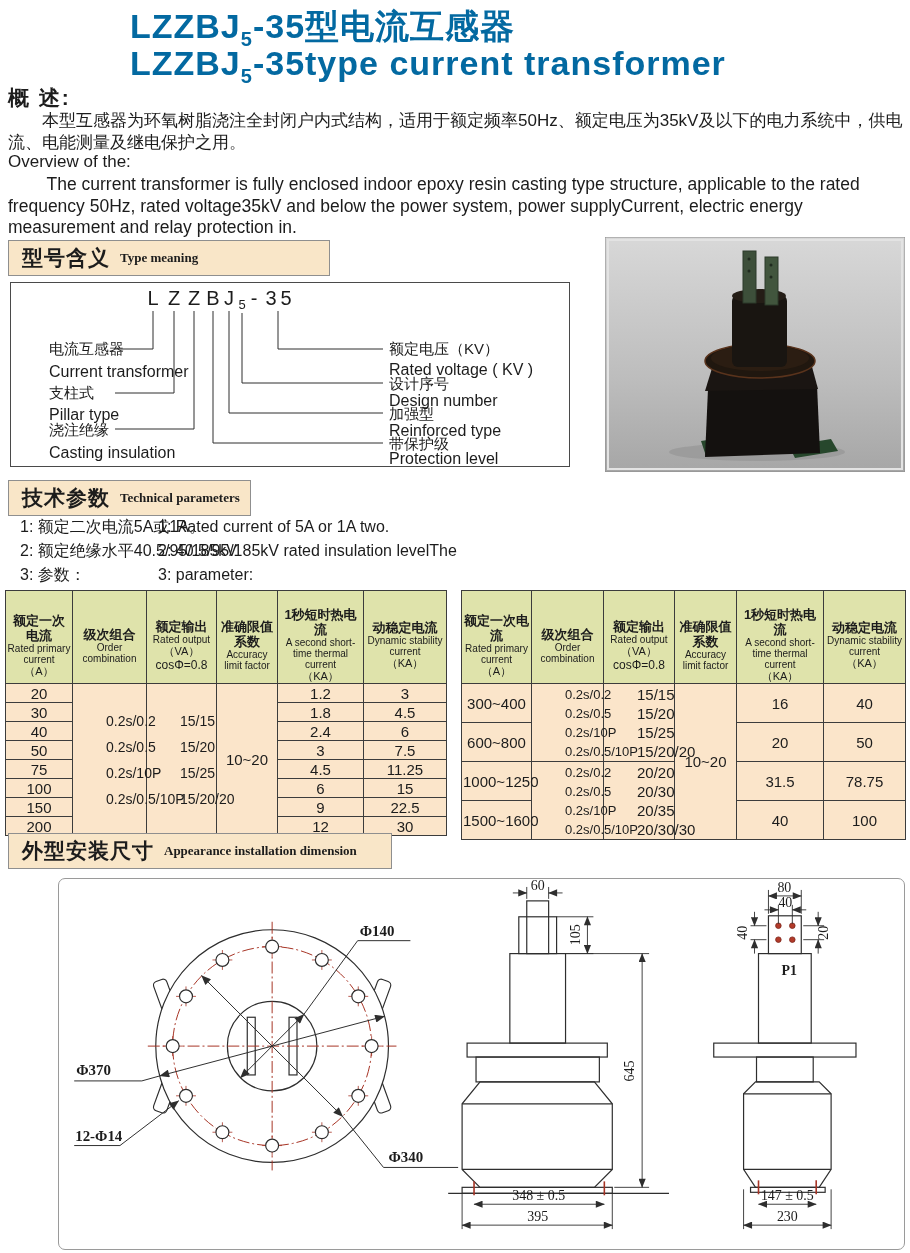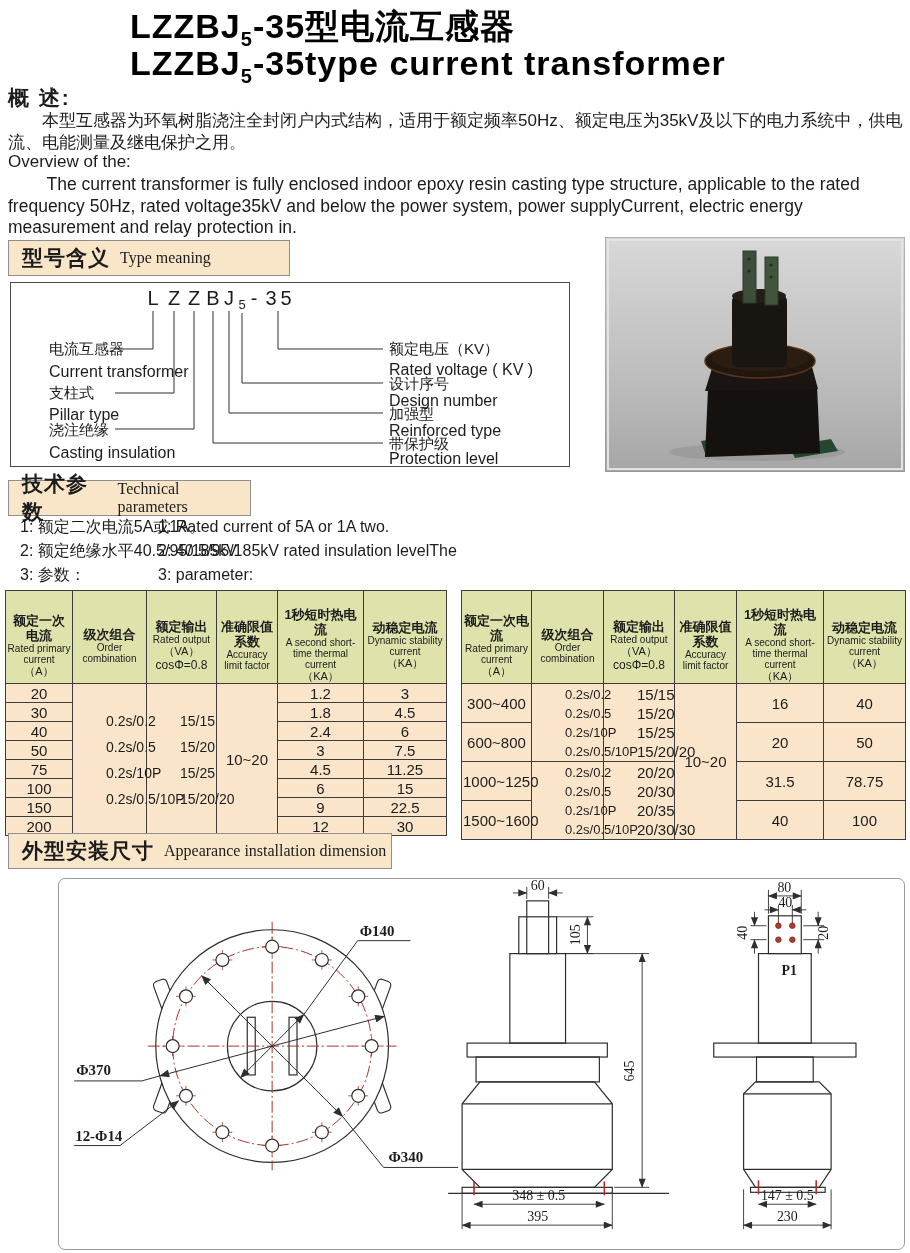--- a/index.html
+++ b/index.html
@@ -1,31 +1,31 @@
 <!DOCTYPE html>
 <html><head>
 <meta charset="utf-8">
 <style>
   * { margin:0; padding:0; box-sizing:border-box; }
   body { background:#fff; font-family:"Liberation Sans", sans-serif; color:#1c1c1c; }
   #page { position:relative; width:910px; height:1253px; background:#fff; overflow:hidden; }
 
-  .title-line { position:absolute; left:130px; font-weight:bold; color:#000000;
+  .title-line { position:absolute; left:130px; font-weight:bold; color:#0369a1;
                 font-size:34px; letter-spacing:1px; font-family:"Liberation Sans", sans-serif; }
   .title-line sub { font-size:20px; }
 
   .ov-head { position:absolute; left:8px; top:84px; font-size:21px; font-weight:bold; letter-spacing:2px; }
   .ov-zh   { position:absolute; left:8px; top:110px; width:896px; font-size:17px; line-height:22px; text-indent:2em; }
   .ov-en-h { position:absolute; left:8px; top:152px; font-size:17px; }
   .ov-en   { position:absolute; left:8px; top:174px; width:898px; font-size:17.5px; line-height:21.5px; text-indent:2.2em; }
 
   .sec-box { position:absolute; height:36px; background:#f9e6c8; border:1px solid #8f8f8f;
              display:flex; align-items:center; padding-left:13px; gap:10px; }
   .sec-zh { font-family:"Liberation Serif", serif; font-weight:bold; font-size:21px; letter-spacing:1px; }
-  .sec-en { font-family:"Liberation Serif", serif; font-weight:normal; font-size:16px; }
+  .sec-en { font-family:"Liberation Serif", serif; font-weight:bold; font-size:13px; }
 
   .diagram-box { position:absolute; left:10px; top:282px; width:560px; height:185px; border:1px solid #4a4a4a; }
   .photo-box { position:absolute; left:605px; top:237px; width:300px; height:235px; }
 
   .notes span { display:block; margin-bottom:8px; font-size:16px; line-height:16px; }
   .notes { position:absolute; top:519px; }
   #notes-zh { left:20px; } #notes-en { left:158px; }
 
   table.spec { position:absolute; top:590px; border-collapse:collapse; table-layout:fixed; }
   table.spec th, table.spec td { border:1px solid #3c3c3c; text-align:center; vertical-align:middle; padding:0 1px; }
@@ -54,21 +54,21 @@
 <div id="page">
 
   <div class="title-line" style="top:4px;"><span>LZZBJ</span><sub>5</sub><span>-35型电流互感器</span></div>
   <div class="title-line" style="top:44px;"><span>LZZBJ</span><sub>5</sub><span>-35type current transformer</span></div>
 
   <div class="ov-head">概 述:</div>
   <div class="ov-zh">本型互感器为环氧树脂浇注全封闭户内式结构，适用于额定频率50Hz、额定电压为35kV及以下的电力系统中，供电流、电能测量及继电保护之用。</div>
   <div class="ov-en-h">Overview of the:</div>
   <div class="ov-en">The current transformer is fully enclosed indoor epoxy resin casting type structure, applicable to the rated frequency 50Hz, rated voltage35kV and below the power system, power supplyCurrent, electric energy measurement and relay protection in.</div>
 
-  <div class="sec-box" style="left:8px; top:240px; width:282px;">
+  <div class="sec-box" style="left:8px; top:240px; width:322px;">
     <span class="sec-zh">型号含义</span>
     <span class="sec-en">Type meaning</span>
   </div>
 
   <div class="diagram-box">
     <svg width="558" height="183" viewBox="0 0 558 183">
       <g fill="#1c1c1c" font-family="Liberation Sans, sans-serif" font-size="20" text-anchor="middle">
         <text x="142" y="22">L</text>
         <text x="163" y="22">Z</text>
         <text x="183" y="22">Z</text>

